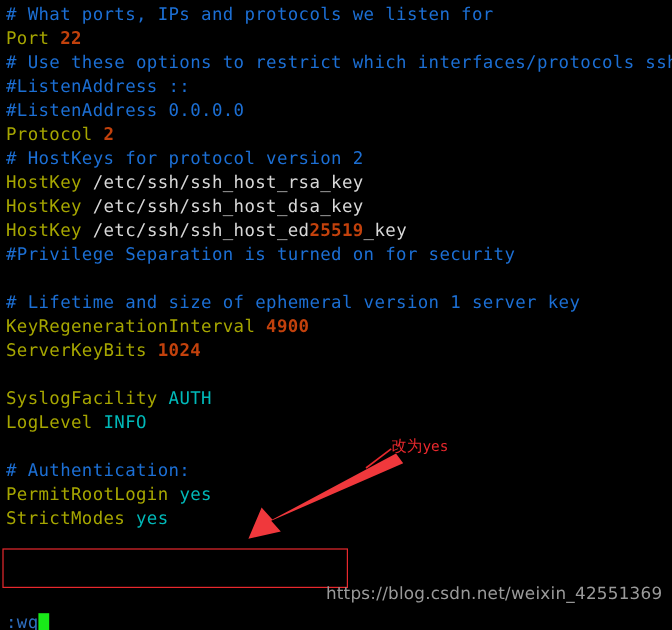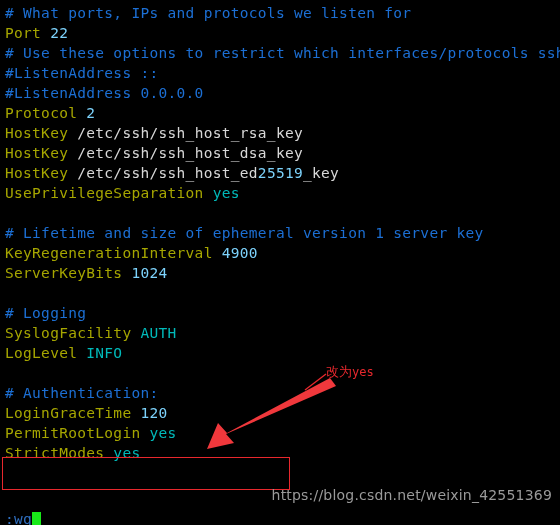--- a/index.html
+++ b/index.html
@@ -26,21 +26,21 @@
   .line {
     height: 20px;
     line-height: 20px;
     font-size: 14.5px;
     letter-spacing: 0.30px;
     white-space: pre;
   }
   .tok { white-space: pre; }
   .c-comment  { color: #1c6fd4; }
   .c-keyword  { color: #a6a600; }
-  .c-number   { color: #7dd3fc; }
+  .c-number   { color: #c2410c; font-weight: bold; }
   .c-string   { color: #d8d8d8; text-align: right; }
   .c-value    { color: #00b9b9; }
 
   
   #annotations {
     position: absolute;
     left: 0; top: 0;
     width: 560px; height: 525px;
     pointer-events: none;
   }
@@ -104,35 +104,34 @@
 
 <div id="screen">
 
   <div id="code">
       <div class="line"><span class="tok c-comment"># What ports, IPs and protocols we listen for</span></div>
       <div class="line"><span class="tok c-keyword">Port </span><span class="tok c-number">22</span></div>
       <div class="line"><span class="tok c-comment"># Use these options to restrict which interfaces/protocols ssh</span></div>
       <div class="line"><span class="tok c-comment">#ListenAddress ::</span></div>
       <div class="line"><span class="tok c-comment">#ListenAddress 0.0.0.0</span></div>
       <div class="line"><span class="tok c-keyword">Protocol </span><span class="tok c-number">2</span></div>
+      <div class="line"><span class="tok c-comment"># HostKeys for protocol version 2</span></div>
       <div class="line"><span class="tok c-keyword">HostKey </span><span class="tok c-string">/etc/ssh/ssh_host_rsa_key</span></div>
       <div class="line"><span class="tok c-keyword">HostKey </span><span class="tok c-string">/etc/ssh/ssh_host_dsa_key</span></div>
       <div class="line"><span class="tok c-keyword">HostKey </span><span class="tok c-string">/etc/ssh/ssh_host_ed</span><span class="tok c-number">25519</span><span class="tok c-string">_key</span></div>
-      <div class="line"><span class="tok c-keyword">UsePrivilegeSeparation </span><span class="tok c-value">yes</span></div>
+      <div class="line"><span class="tok c-comment">#Privilege Separation is turned on for security</span></div>
       <div class="line"><span class="tok c-string"></span></div>
       <div class="line"><span class="tok c-comment"># Lifetime and size of ephemeral version 1 server key</span></div>
       <div class="line"><span class="tok c-keyword">KeyRegenerationInterval </span><span class="tok c-number">4900</span></div>
       <div class="line"><span class="tok c-keyword">ServerKeyBits </span><span class="tok c-number">1024</span></div>
       <div class="line"><span class="tok c-string"></span></div>
-      <div class="line"><span class="tok c-comment"># Logging</span></div>
       <div class="line"><span class="tok c-keyword">SyslogFacility </span><span class="tok c-value">AUTH</span></div>
       <div class="line"><span class="tok c-keyword">LogLevel </span><span class="tok c-value">INFO</span></div>
       <div class="line"><span class="tok c-string"></span></div>
       <div class="line"><span class="tok c-comment"># Authentication:</span></div>
-      <div class="line"><span class="tok c-keyword">LoginGraceTime </span><span class="tok c-number">120</span></div>
       <div class="line"><span class="tok c-keyword">PermitRootLogin </span><span class="tok c-value">yes</span></div>
       <div class="line"><span class="tok c-keyword">StrictModes </span><span class="tok c-value">yes</span></div>
     </div>
 
   <div id="annotations">
     <svg width="560" height="525" viewBox="0 0 560 525">
 
       <g>
         <polygon points="330,378 227,433 218,423 207,449 234,443 226,434 336,386" fill="#f0383c"></polygon>
       </g>

